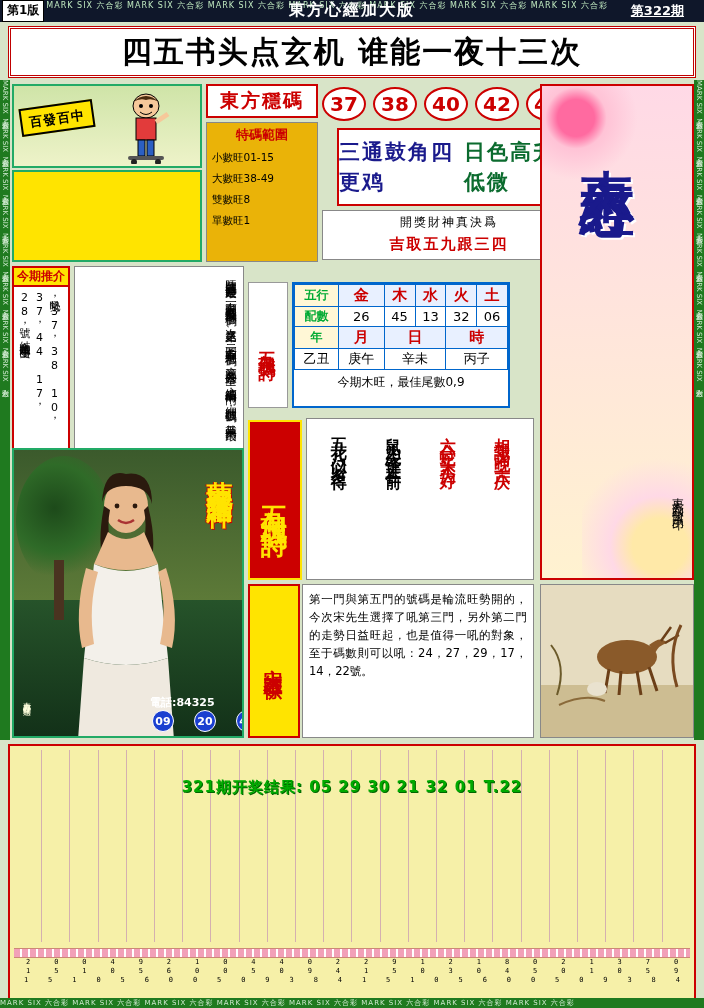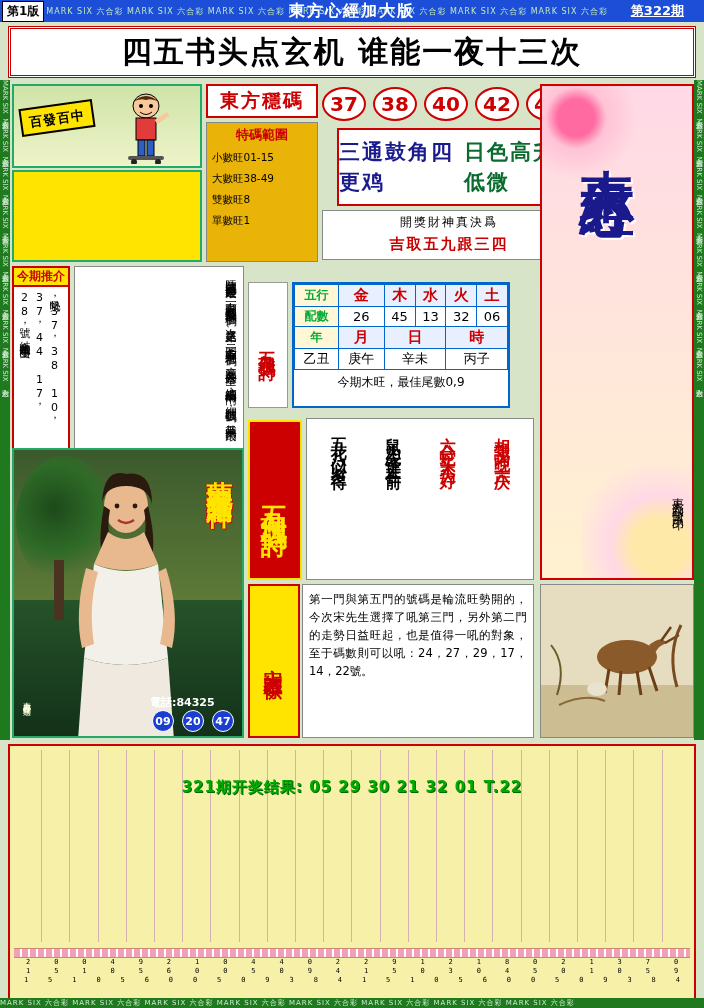--- a/index.html
+++ b/index.html
@@ -9,22 +9,22 @@
     font-family:"DejaVu Sans", sans-serif;
     background:#fff;
     position:relative;
     overflow:hidden;
   }
   .page { position:relative; width:704px; height:1008px; background:#d8e4c8; }
 
   
   .topbar {
     position:absolute; left:0; top:0; width:704px; height:22px;
-    background:#1d4ed8; color:#fff;
-    display:flex; align-items:center;
+    background:#0f172a; color:#fff;
+    display:flex; 
     font-size:11px; overflow:hidden;
   }
   .topbar .marq { flex:1; white-space:nowrap; font-size:8px; letter-spacing:1px; color:#bfe8bf; padding-left:2px;}
   .topbar .edition {
     background:#fff; color:#000; font-size:12px; font-weight:bold;
     padding:1px 4px; margin-left:2px; border:1px solid #000;
   }
   .topbar .title {
     position:absolute; left:0; right:0; text-align:center;
     font-size:16px; font-weight:bold; color:#fff; letter-spacing:2px;
@@ -121,21 +121,21 @@
     letter-spacing:4px;
   }
   .photo .badge {
     position:absolute; left:6px; bottom:34px;
     writing-mode:vertical-rl; text-orientation:upright;
     font-size:8px; color:#ffd; letter-spacing:1px;
   }
   .photo .codeline {
     position:absolute; left:136px; bottom:26px; font-size:11px; color:#fff; font-weight:bold;
   }
-  .photo .balls { position:absolute; left:138px; bottom:4px; display:flex; gap:8px; }
+  .photo .balls { position:absolute; left:138px; bottom:4px; display:flex; gap:20px; }
   .photo .balls span {
     width:22px; height:22px; border-radius:50%; background:#1a3fd0; color:#fff;
     font-size:11px; font-weight:bold; display:flex; align-items:center; justify-content:center;
     border:1px solid #fff;
   }
 
   
   .wenma {
     position:absolute; left:206px; top:84px; width:112px; height:34px;
     background:#fff; border:2px solid #c00;

